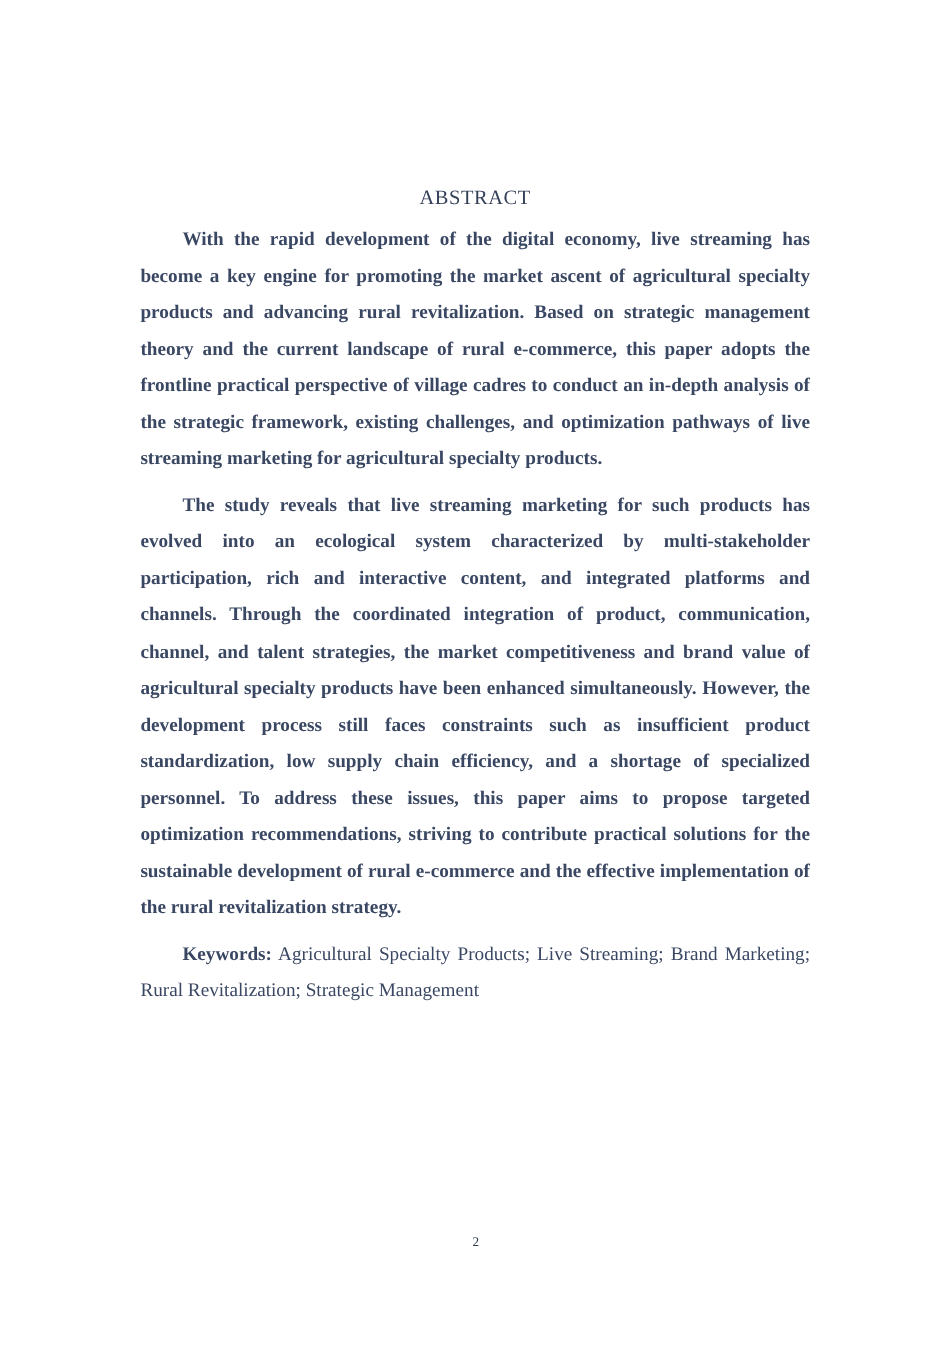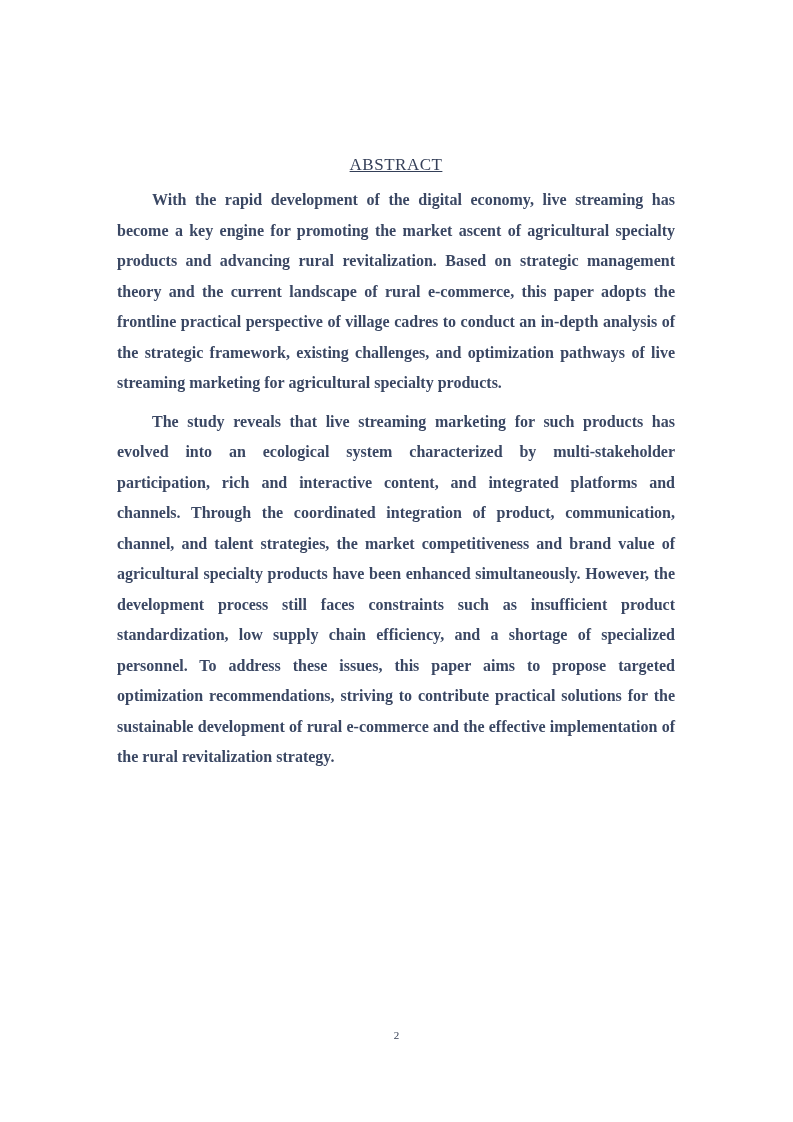--- a/index.html
+++ b/index.html
@@ -22,21 +22,20 @@
     top: 155px;
     width: 558px;
   }
   .heading {
     text-align: center;
     font-size: 17px;
     letter-spacing: 0.5px;
     font-weight: normal;
     margin: 0 0 10px 0;
     color: #343f58;
-    text-decoration: underline;
   }
   .body-par {
     font-size: 16px;
     line-height: 30.5px;
     text-align: justify;
     text-indent: 35px;
     margin: 0 0 8px 0;
     font-weight: bold;
   }
   .keywords-par {
@@ -63,16 +62,17 @@
 <body>
 
 <div class="page">
   <div class="content">
     <h1 class="heading">ABSTRACT</h1>
 
     <p class="body-par">With the rapid development of the digital economy, live streaming has become a key engine for promoting the market ascent of agricultural specialty products and advancing rural revitalization. Based on strategic management theory and the current landscape of rural e-commerce, this paper adopts the frontline practical perspective of village cadres to conduct an in-depth analysis of the strategic framework, existing challenges, and optimization pathways of live streaming marketing for agricultural specialty products.</p>
 
     <p class="body-par">The study reveals that live streaming marketing for such products has evolved into an ecological system characterized by multi-stakeholder participation, rich and interactive content, and integrated platforms and channels. Through the coordinated integration of product, communication, channel, and talent strategies, the market competitiveness and brand value of agricultural specialty products have been enhanced simultaneously. However, the development process still faces constraints such as insufficient product standardization, low supply chain efficiency, and a shortage of specialized personnel. To address these issues, this paper aims to propose targeted optimization recommendations, striving to contribute practical solutions for the sustainable development of rural e-commerce and the effective implementation of the rural revitalization strategy.</p>
 
+    <p class="keywords-par"><b>Keywords:</b> <span>Agricultural Specialty Products; Live Streaming; Brand Marketing; Rural Revitalization; Strategic Management</span></p>
   </div>
 
   <div class="page-number">2</div>
 </div>
 
 </body></html>

